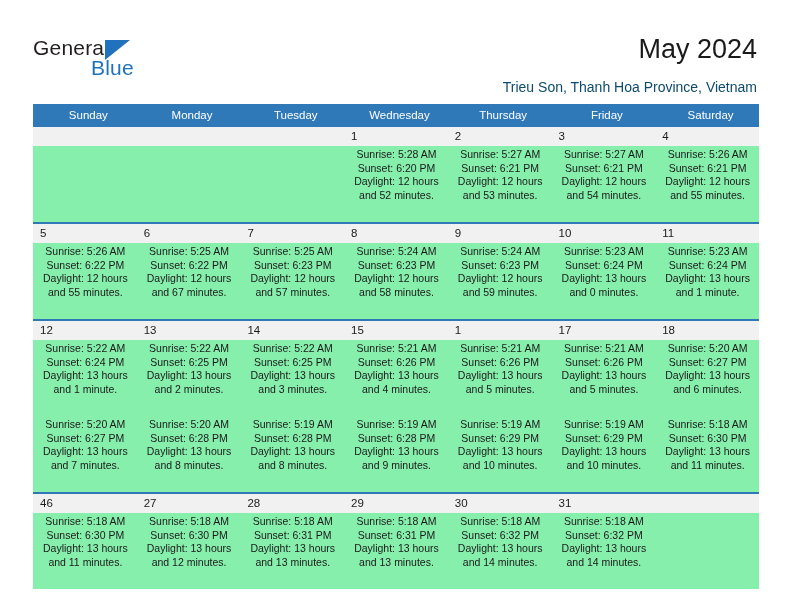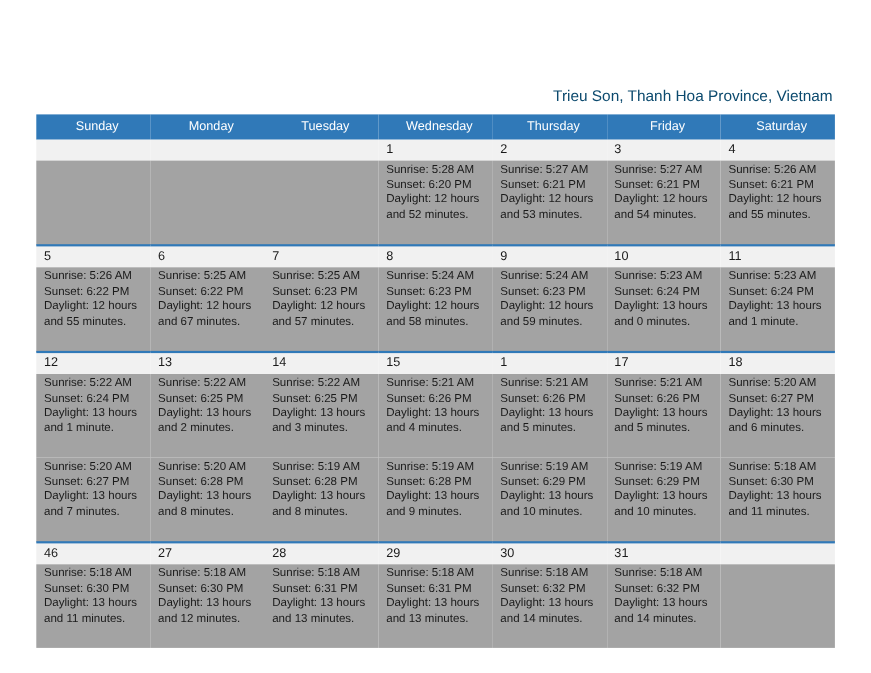--- a/index.html
+++ b/index.html
@@ -109,37 +109,44 @@
     color: #1a1a1a;
     padding: 3px 0 4px 7px;
     height: 12px;
     vertical-align: top;
     border-top: 2px solid #3079b8;
   }
   tr.week-num.first td {
     border-top: none;
   }
   tr.week-body td {
-    background: #a3a3a3;
+    background: #86efac;
     font-size: 10.5px;
     line-height: 13.6px;
     color: #1a1a1a;
     padding: 2px 6px 12px 7px;
     height: 62px;
     vertical-align: top;
+    text-align: center;
   }
   tr.week-body td div { white-space: nowrap; }
   .daynum { display: block; }
 </style>
 </head>
 <body>
 
 <div class="page">
 
   <div class="top">
+    <div class="logo">
+      <span class="logo-general">General</span>
+      <span class="logo-tri"></span>
+      <span class="logo-blue">Blue</span>
+    </div>
+    <div class="title">May 2024</div>
     <div class="subtitle">Trieu Son, Thanh Hoa Province, Vietnam</div>
   </div>
 
   <div class="calendar">
     <table class="cal">
       <colgroup>
         <col>
           <col>
           <col>
           <col>

